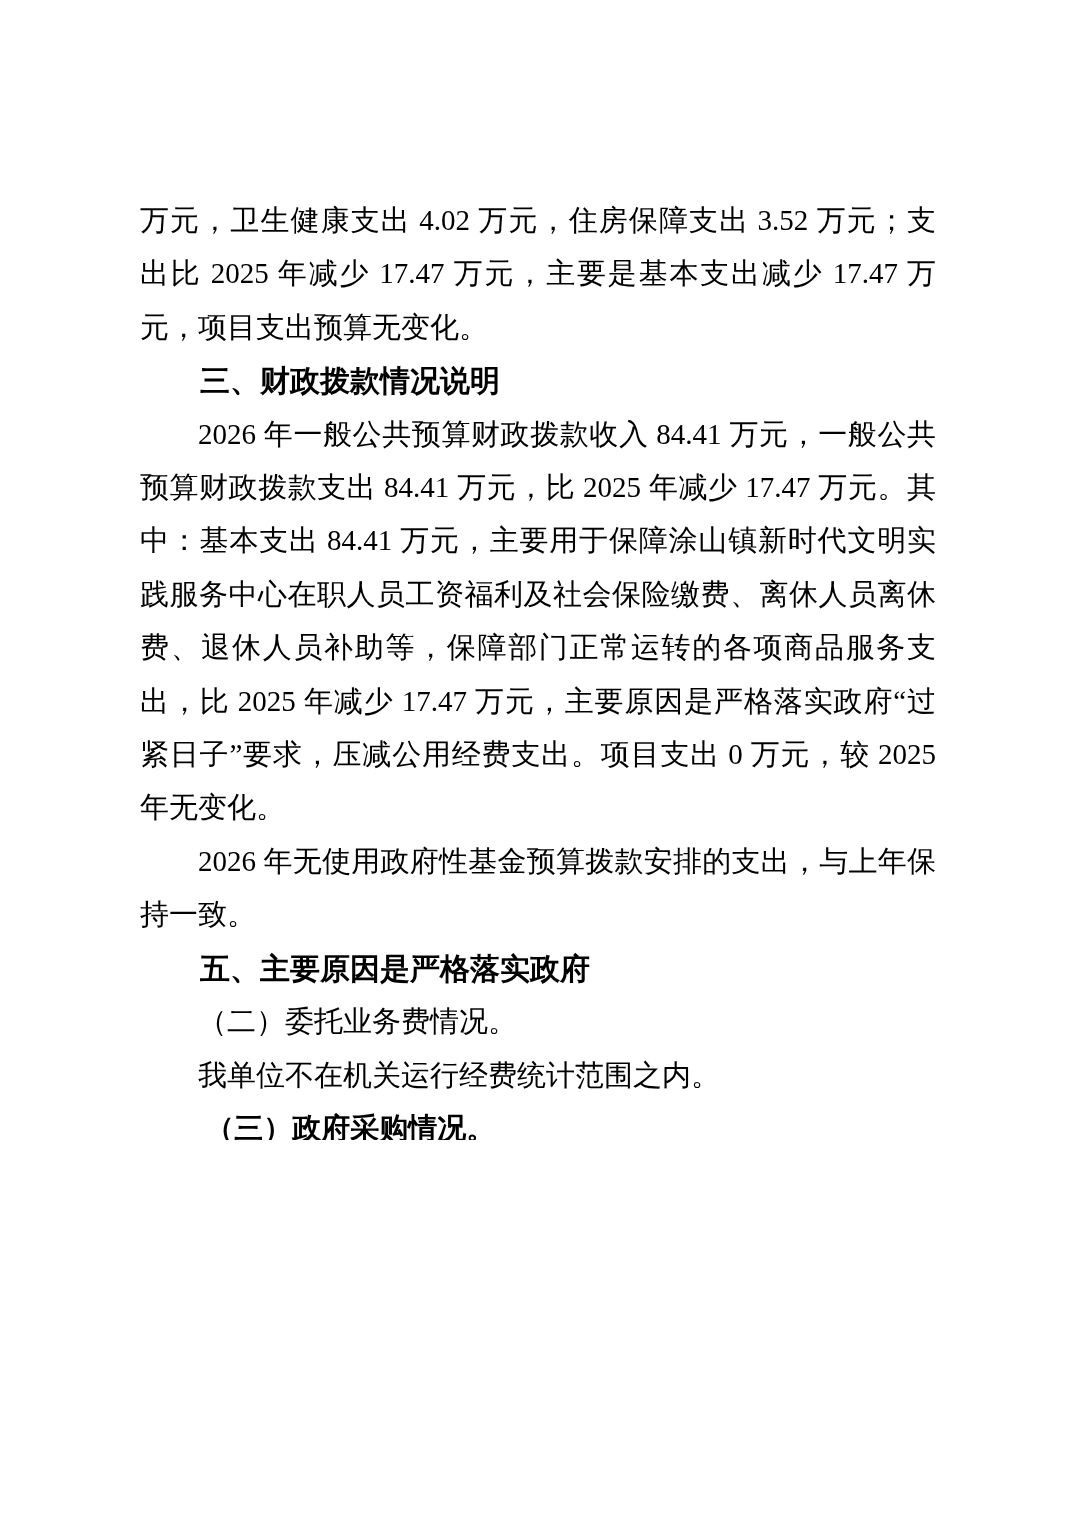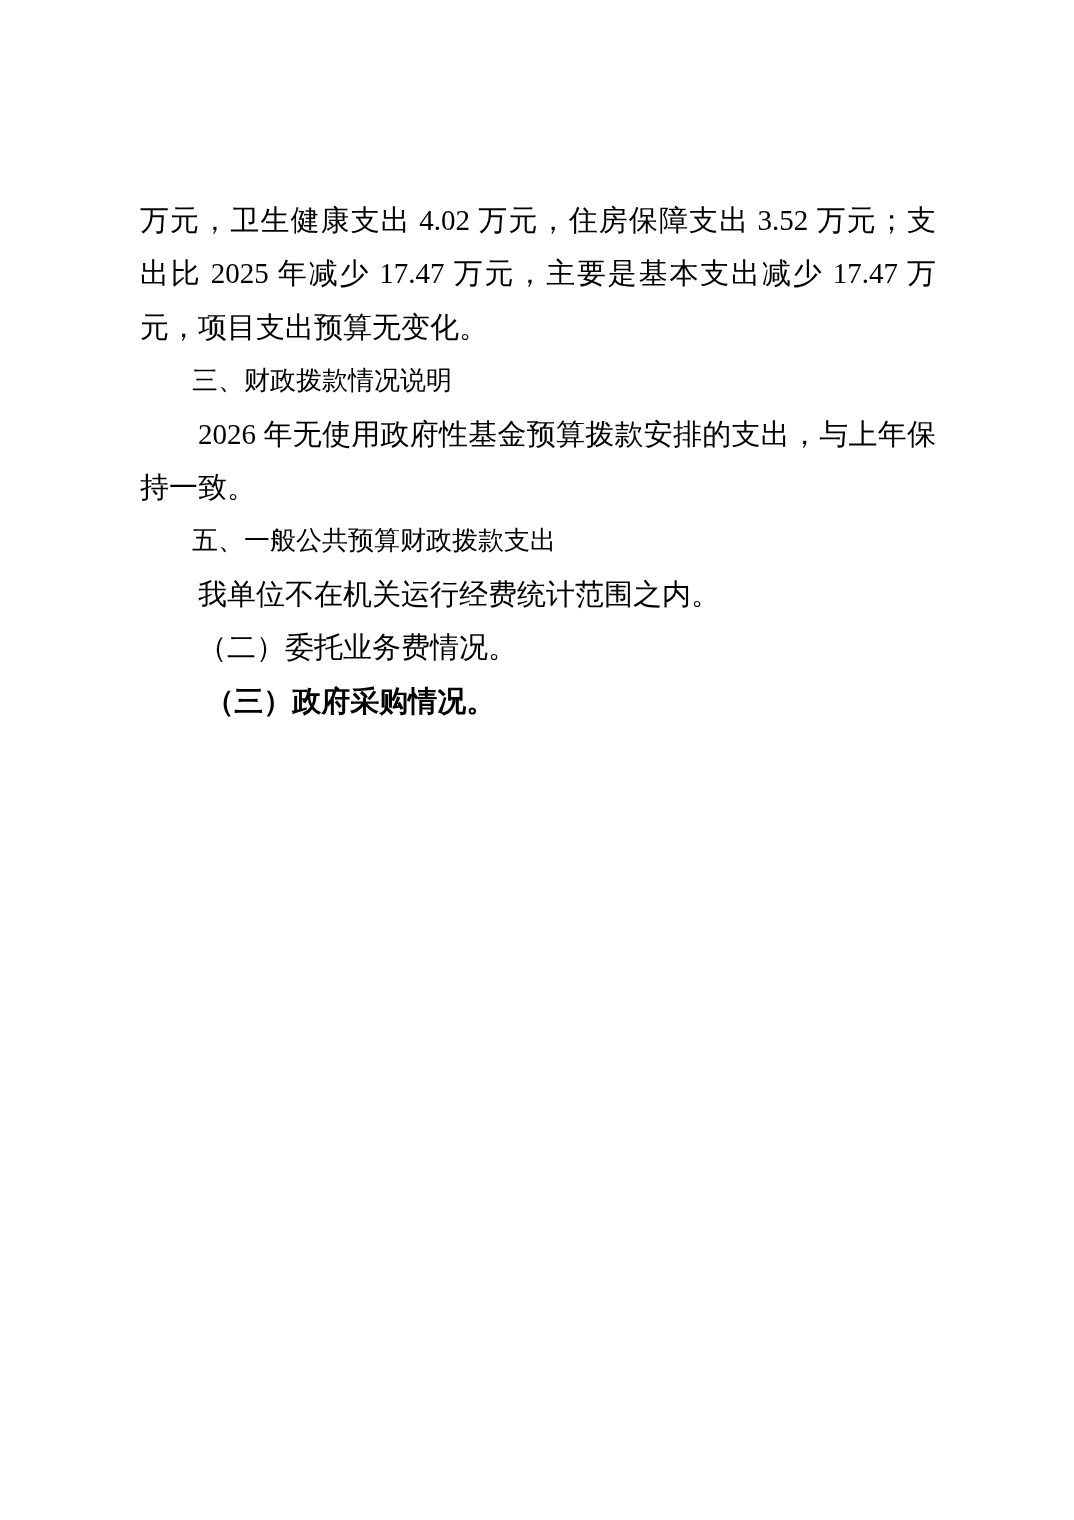--- a/index.html
+++ b/index.html
@@ -34,42 +34,43 @@
   .para.no-indent {
     text-indent: 0;
   }
   .para.extra-indent {
     text-indent: 2.25em;
     font-weight: bold;
   }
   .heading {
     margin: 0;
     font-family: "Liberation Sans", "DejaVu Sans", sans-serif;
-    font-weight: 400;
-    font-size: 26px;
+    font-weight: 700;
+    font-size: 30px;
     line-height: 53.4px;
     text-indent: 2em;
     word-break: break-all;
   }
   .footer {
     position: absolute;
     left: 140px;
     top: 1352px;
     font-size: 29px;
     line-height: 40px;
     font-family: "Liberation Serif", "DejaVu Serif", serif;
   }
 </style>
 </head>
 <body>
 
 <div class="page">
   <div class="content">
     <p class="para no-indent">万元，卫生健康支出 4.02 万元，住房保障支出 3.52 万元；支出比 2025 年减少 17.47 万元，主要是基本支出减少 17.47 万元，项目支出预算无变化。</p>
     <h2 class="heading">三、财政拨款情况说明</h2>
+    <p class="para">2026 年一般公共预算财政拨款收入 84.41 万元，一般公共预算财政拨款支出 84.41 万元，比 2025 年减少 17.47 万元。其中：基本支出 84.41 万元，主要用于保障涂山镇新时代文明实践服务中心在职人员工资福利及社会保险缴费、离休人员离休费、退休人员补助等，保障部门正常运转的各项商品服务支出，比 2025 年减少 17.47 万元，主要原因是严格落实政府“过紧日子”要求，压减公用经费支出。项目支出 0 万元，较 2025 年无变化。</p>
     <p class="para">2026 年无使用政府性基金预算拨款安排的支出，与上年保持一致。</p>
-    <h2 class="heading">五、一般公共预算财政拨款支出</h2>
+    <h2 class="heading">五、主要原因是严格落实政府</h2>
+    <p class="para">（二）委托业务费情况。</p>
     <p class="para">我单位不在机关运行经费统计范围之内。</p>
-    <p class="para">（二）委托业务费情况。</p>
     <p class="para extra-indent">（三）政府采购情况。</p>
   </div>
   <div class="footer">— 2 —</div>
 </div>
 
 </body></html>

